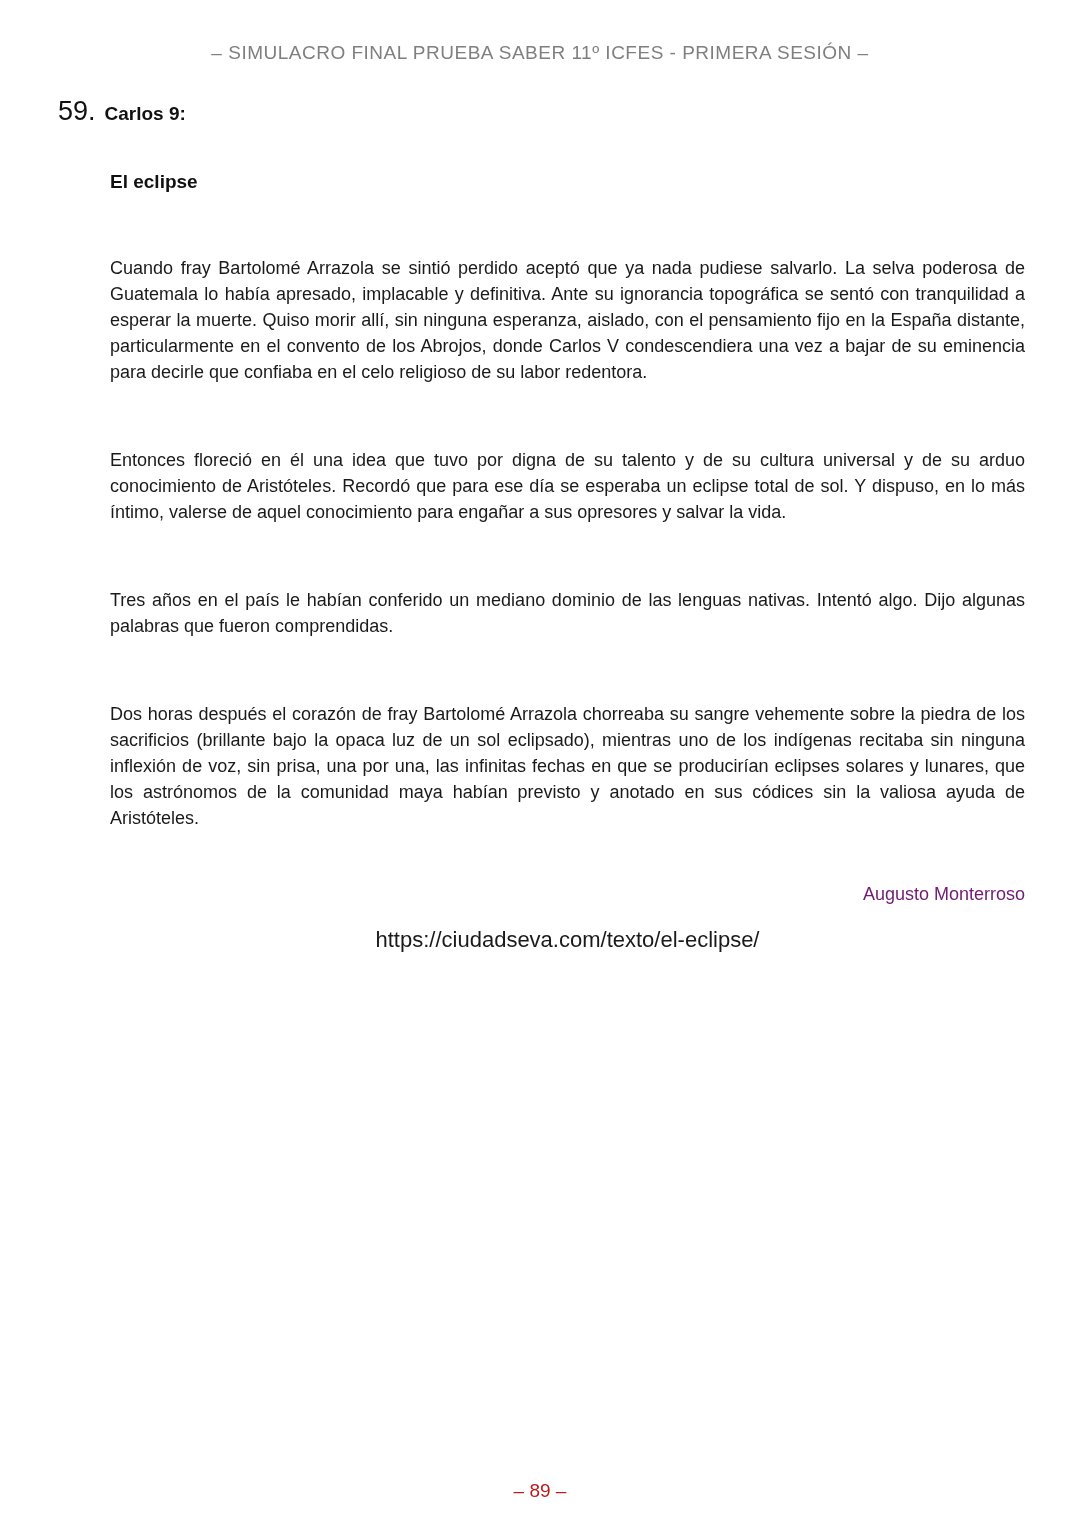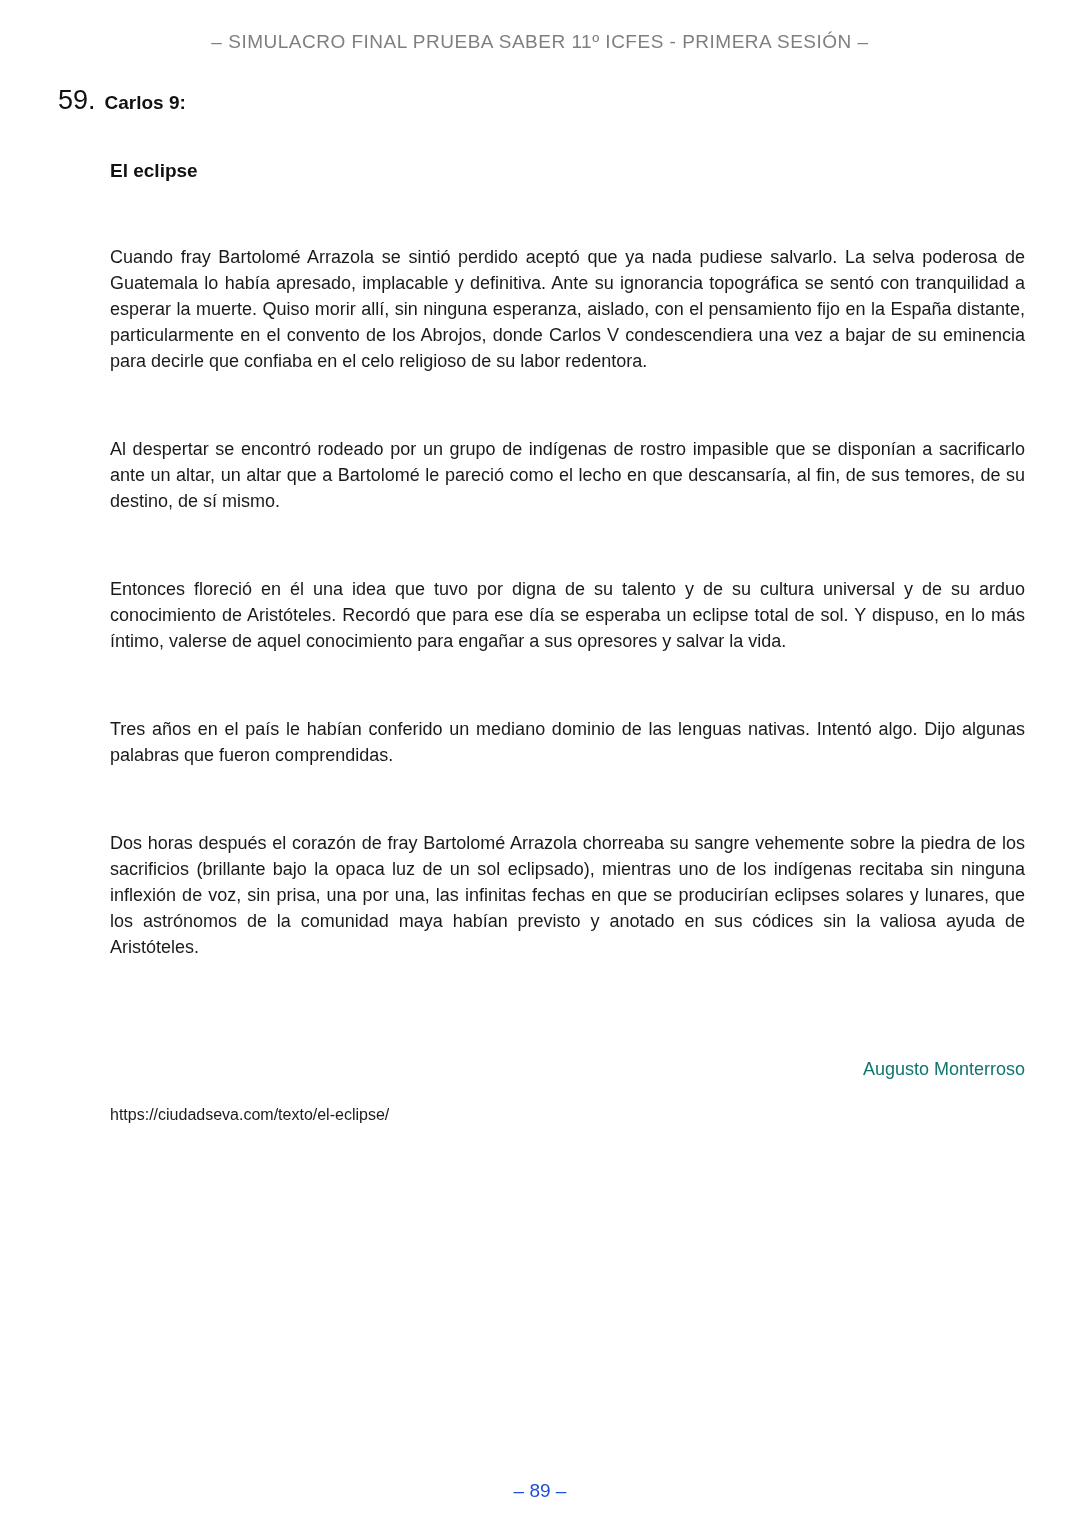--- a/index.html
+++ b/index.html
@@ -12,21 +12,21 @@
     color: #1a1a1a;
     overflow: hidden;
   }
   .page {
     width: 1080px;
     height: 1528px;
     position: relative;
     background: #ffffff;
   }
   .page-header {
-    padding-top: 31px;
+    padding-top: 42px;
     text-align: center;
     color: #7f7f7f;
     font-size: 19px;
     font-weight: 400;
     letter-spacing: 0.5px;
   }
   .question-row {
     margin: 32px 12px 0 58px;
     display: flex;
     align-items: baseline;
@@ -55,62 +55,61 @@
     margin: 62px 0 0 0;
     font-size: 18px;
     line-height: 26px;
     text-align: justify;
     color: #1a1a1a;
   }
   .body-text p.no-justify {
     text-align: left;
   }
   .attribution {
-    margin-top: 96px;
+    margin-top: 50px;
     text-align: right;
     font-size: 18px;
     line-height: 26px;
-    color: #0f766e;
+    color: #701a75;
   }
   .source-line {
     margin-top: 20px;
-    text-align: left;
-    font-size: 16px;
+    text-align: center;
+    font-size: 22px;
     line-height: 26px;
     color: #1a1a1a;
   }
   .page-footer {
     position: absolute;
     bottom: 26px;
     left: 0;
     width: 100%;
     text-align: center;
     font-size: 19px;
-    color: #1d4ed8;
+    color: #b91c1c;
   }
 </style>
 </head>
 <body>
 
 <div class="page">
 
   <div class="page-header">– SIMULACRO FINAL PRUEBA SABER 11º ICFES - PRIMERA SESIÓN –</div>
 
   <div class="question-row">
     <span class="q-number">59.</span>
     <span class="q-label">Carlos 9:</span>
   </div>
 
   <div class="content">
 
     <div class="text-title">El eclipse</div>
 
     <div class="body-text">
       <p>Cuando fray Bartolomé Arrazola se sintió perdido aceptó que ya nada pudiese salvarlo. La selva poderosa de Guatemala lo había apresado, implacable y definitiva. Ante su ignorancia topográfica se sentó con tranquilidad a esperar la muerte. Quiso morir allí, sin ninguna esperanza, aislado, con el pensamiento fijo en la España distante, particularmente en el convento de los Abrojos, donde Carlos V condescendiera una vez a bajar de su eminencia para decirle que confiaba en el celo religioso de su labor redentora.</p>
-      <p>Al despertar se encontró rodeado por un grupo de indígenas de rostro impasible que se disponían a sacrificarlo ante un altar, un altar que a Bartolomé le pareció como el lecho en que descansaría, al fin, de sus temores, de su destino, de sí mismo.</p>
       <p>Entonces floreció en él una idea que tuvo por digna de su talento y de su cultura universal y de su arduo conocimiento de Aristóteles. Recordó que para ese día se esperaba un eclipse total de sol. Y dispuso, en lo más íntimo, valerse de aquel conocimiento para engañar a sus opresores y salvar la vida.</p>
       <p>Tres años en el país le habían conferido un mediano dominio de las lenguas nativas. Intentó algo. Dijo algunas palabras que fueron comprendidas.</p>
       <p>Dos horas después el corazón de fray Bartolomé Arrazola chorreaba su sangre vehemente sobre la piedra de los sacrificios (brillante bajo la opaca luz de un sol eclipsado), mientras uno de los indígenas recitaba sin ninguna inflexión de voz, sin prisa, una por una, las infinitas fechas en que se producirían eclipses solares y lunares, que los astrónomos de la comunidad maya habían previsto y anotado en sus códices sin la valiosa ayuda de Aristóteles.</p>
     </div>
 
     <div class="attribution">Augusto Monterroso</div>
 
     <div class="source-line">https://ciudadseva.com/texto/el-eclipse/</div>
 
   </div>

